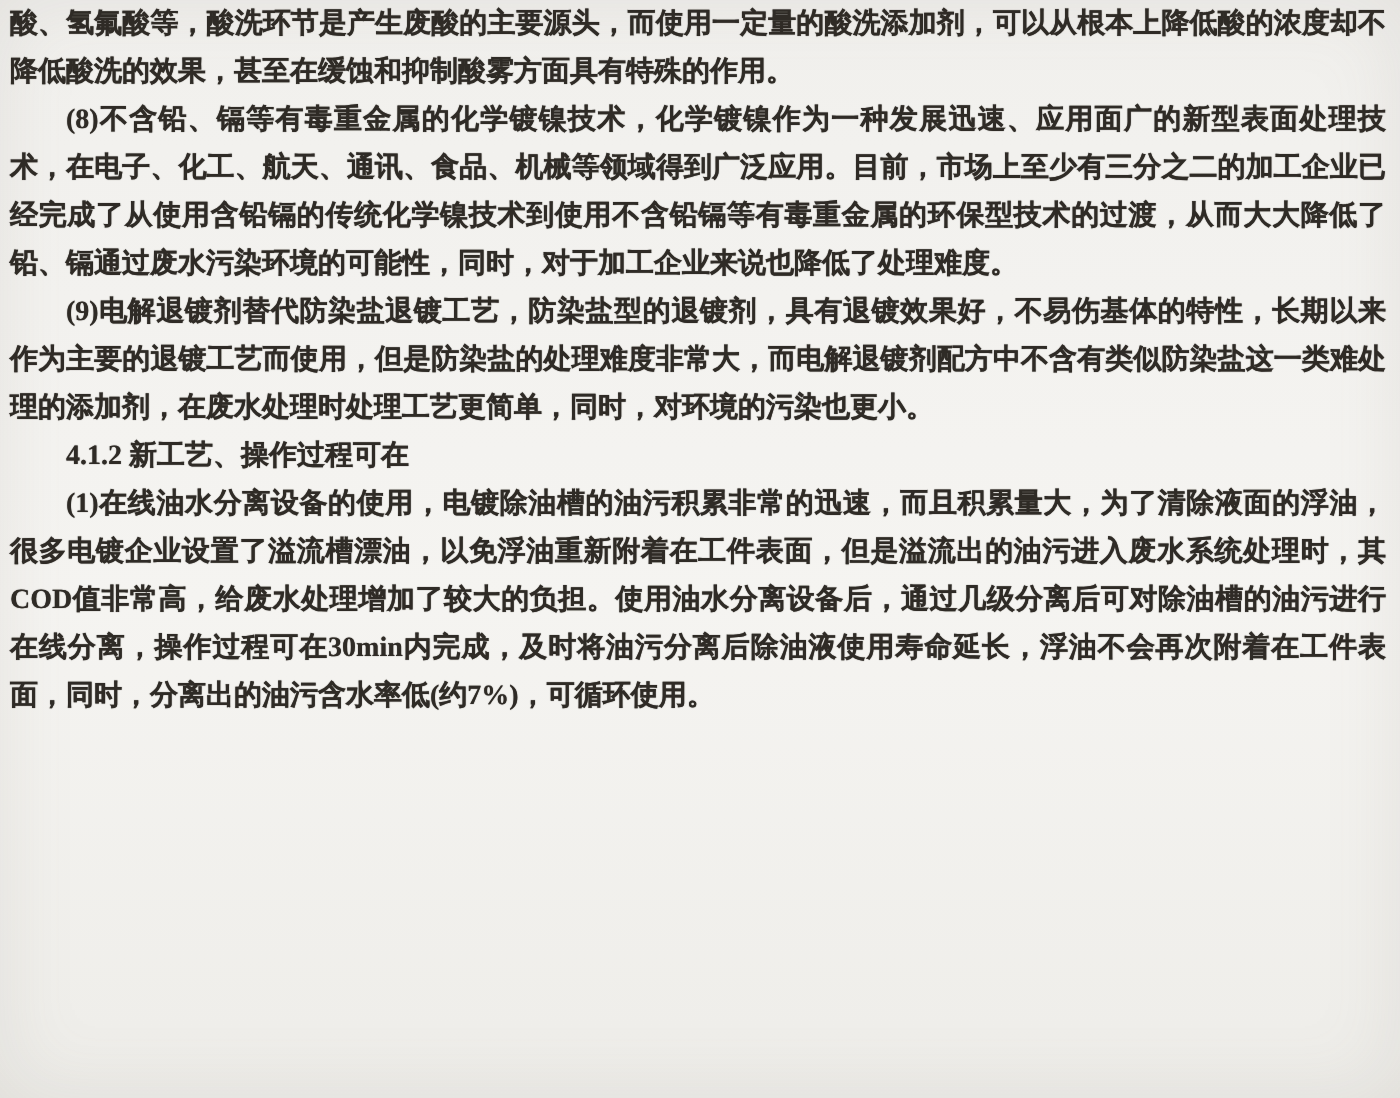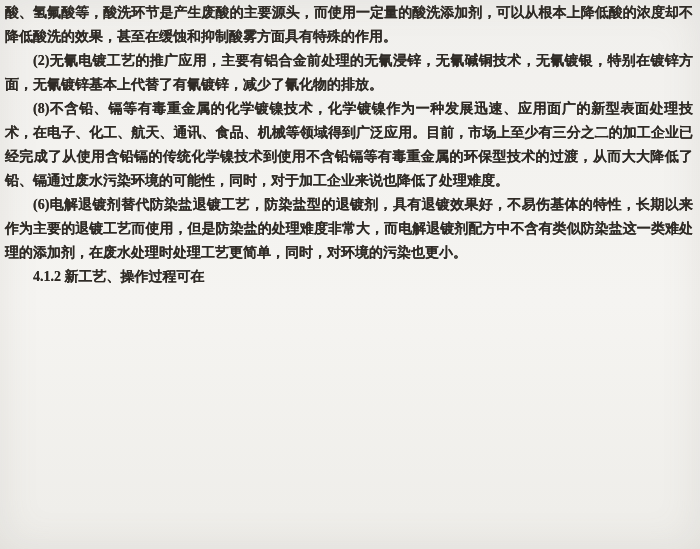--- a/index.html
+++ b/index.html
@@ -42,18 +42,18 @@
   .section-heading {
     text-indent: 2em;
   }
 </style>
 </head>
 <body>
 
 <div class="scan-page">
   <div class="text-block">
     <p>酸、氢氟酸等，酸洗环节是产生废酸的主要源头，而使用一定量的酸洗添加剂，可以从根本上降低酸的浓度却不降低酸洗的效果，甚至在缓蚀和抑制酸雾方面具有特殊的作用。</p>
-    <p class="para-indent">(2)无氰电镀工艺的推广应用，主要有铝合金前处理的无氰浸锌，无氰碱铜技术，无氰镀银，特别在镀锌方面，无氰镀锌基本上代替了有氰镀锌，减少了氰化物的排放。</p>
     <p class="para-indent">(8)不含铅、镉等有毒重金属的化学镀镍技术，化学镀镍作为一种发展迅速、应用面广的新型表面处理技术，在电子、化工、航天、通讯、食品、机械等领域得到广泛应用。目前，市场上至少有三分之二的加工企业已经完成了从使用含铅镉的传统化学镍技术到使用不含铅镉等有毒重金属的环保型技术的过渡，从而大大降低了铅、镉通过废水污染环境的可能性，同时，对于加工企业来说也降低了处理难度。</p>
-    <p class="para-indent">(6)电解退镀剂替代防染盐退镀工艺，防染盐型的退镀剂，具有退镀效果好，不易伤基体的特性，长期以来作为主要的退镀工艺而使用，但是防染盐的处理难度非常大，而电解退镀剂配方中不含有类似防染盐这一类难处理的添加剂，在废水处理时处理工艺更简单，同时，对环境的污染也更小。</p>
+    <p class="para-indent">(9)电解退镀剂替代防染盐退镀工艺，防染盐型的退镀剂，具有退镀效果好，不易伤基体的特性，长期以来作为主要的退镀工艺而使用，但是防染盐的处理难度非常大，而电解退镀剂配方中不含有类似防染盐这一类难处理的添加剂，在废水处理时处理工艺更简单，同时，对环境的污染也更小。</p>
     <p class="section-heading">4.1.2 新工艺、操作过程可在</p>
+    <p class="para-indent">(1)在线油水分离设备的使用，电镀除油槽的油污积累非常的迅速，而且积累量大，为了清除液面的浮油，很多电镀企业设置了溢流槽漂油，以免浮油重新附着在工件表面，但是溢流出的油污进入废水系统处理时，其COD值非常高，给废水处理增加了较大的负担。使用油水分离设备后，通过几级分离后可对除油槽的油污进行在线分离，操作过程可在30min内完成，及时将油污分离后除油液使用寿命延长，浮油不会再次附着在工件表面，同时，分离出的油污含水率低(约7%)，可循环使用。</p>
   </div>
 </div>
 
 </body></html>

